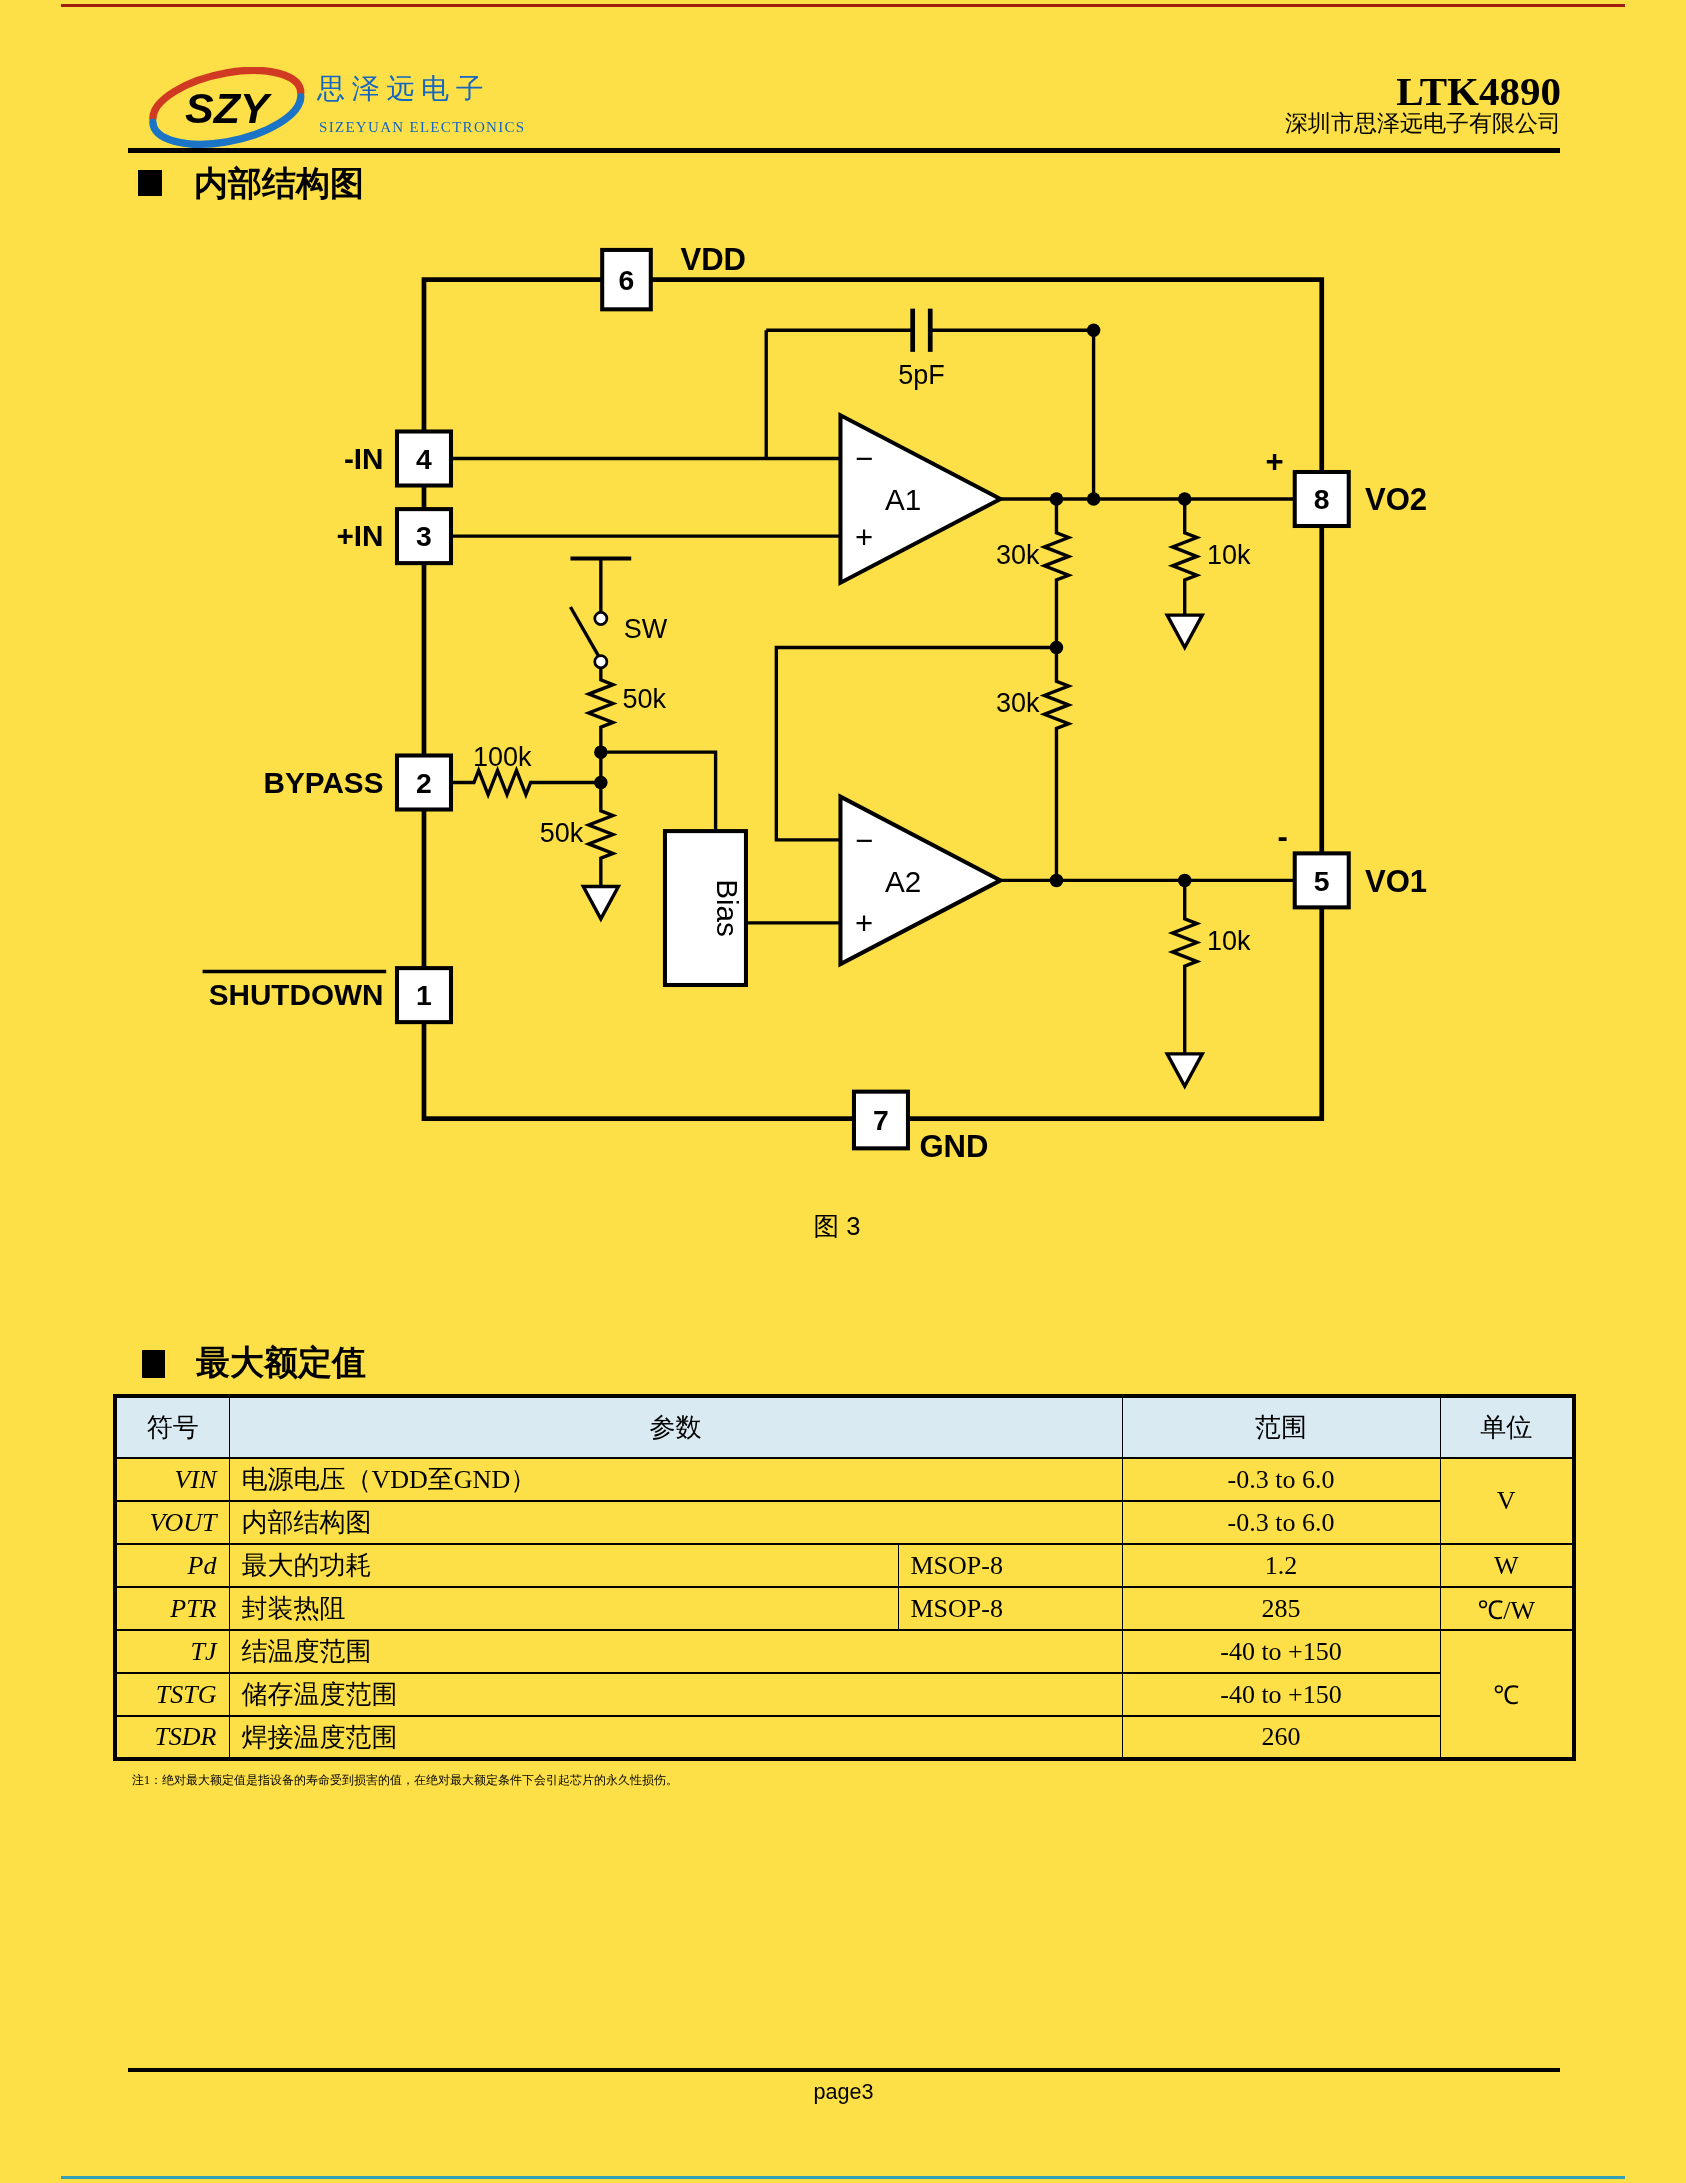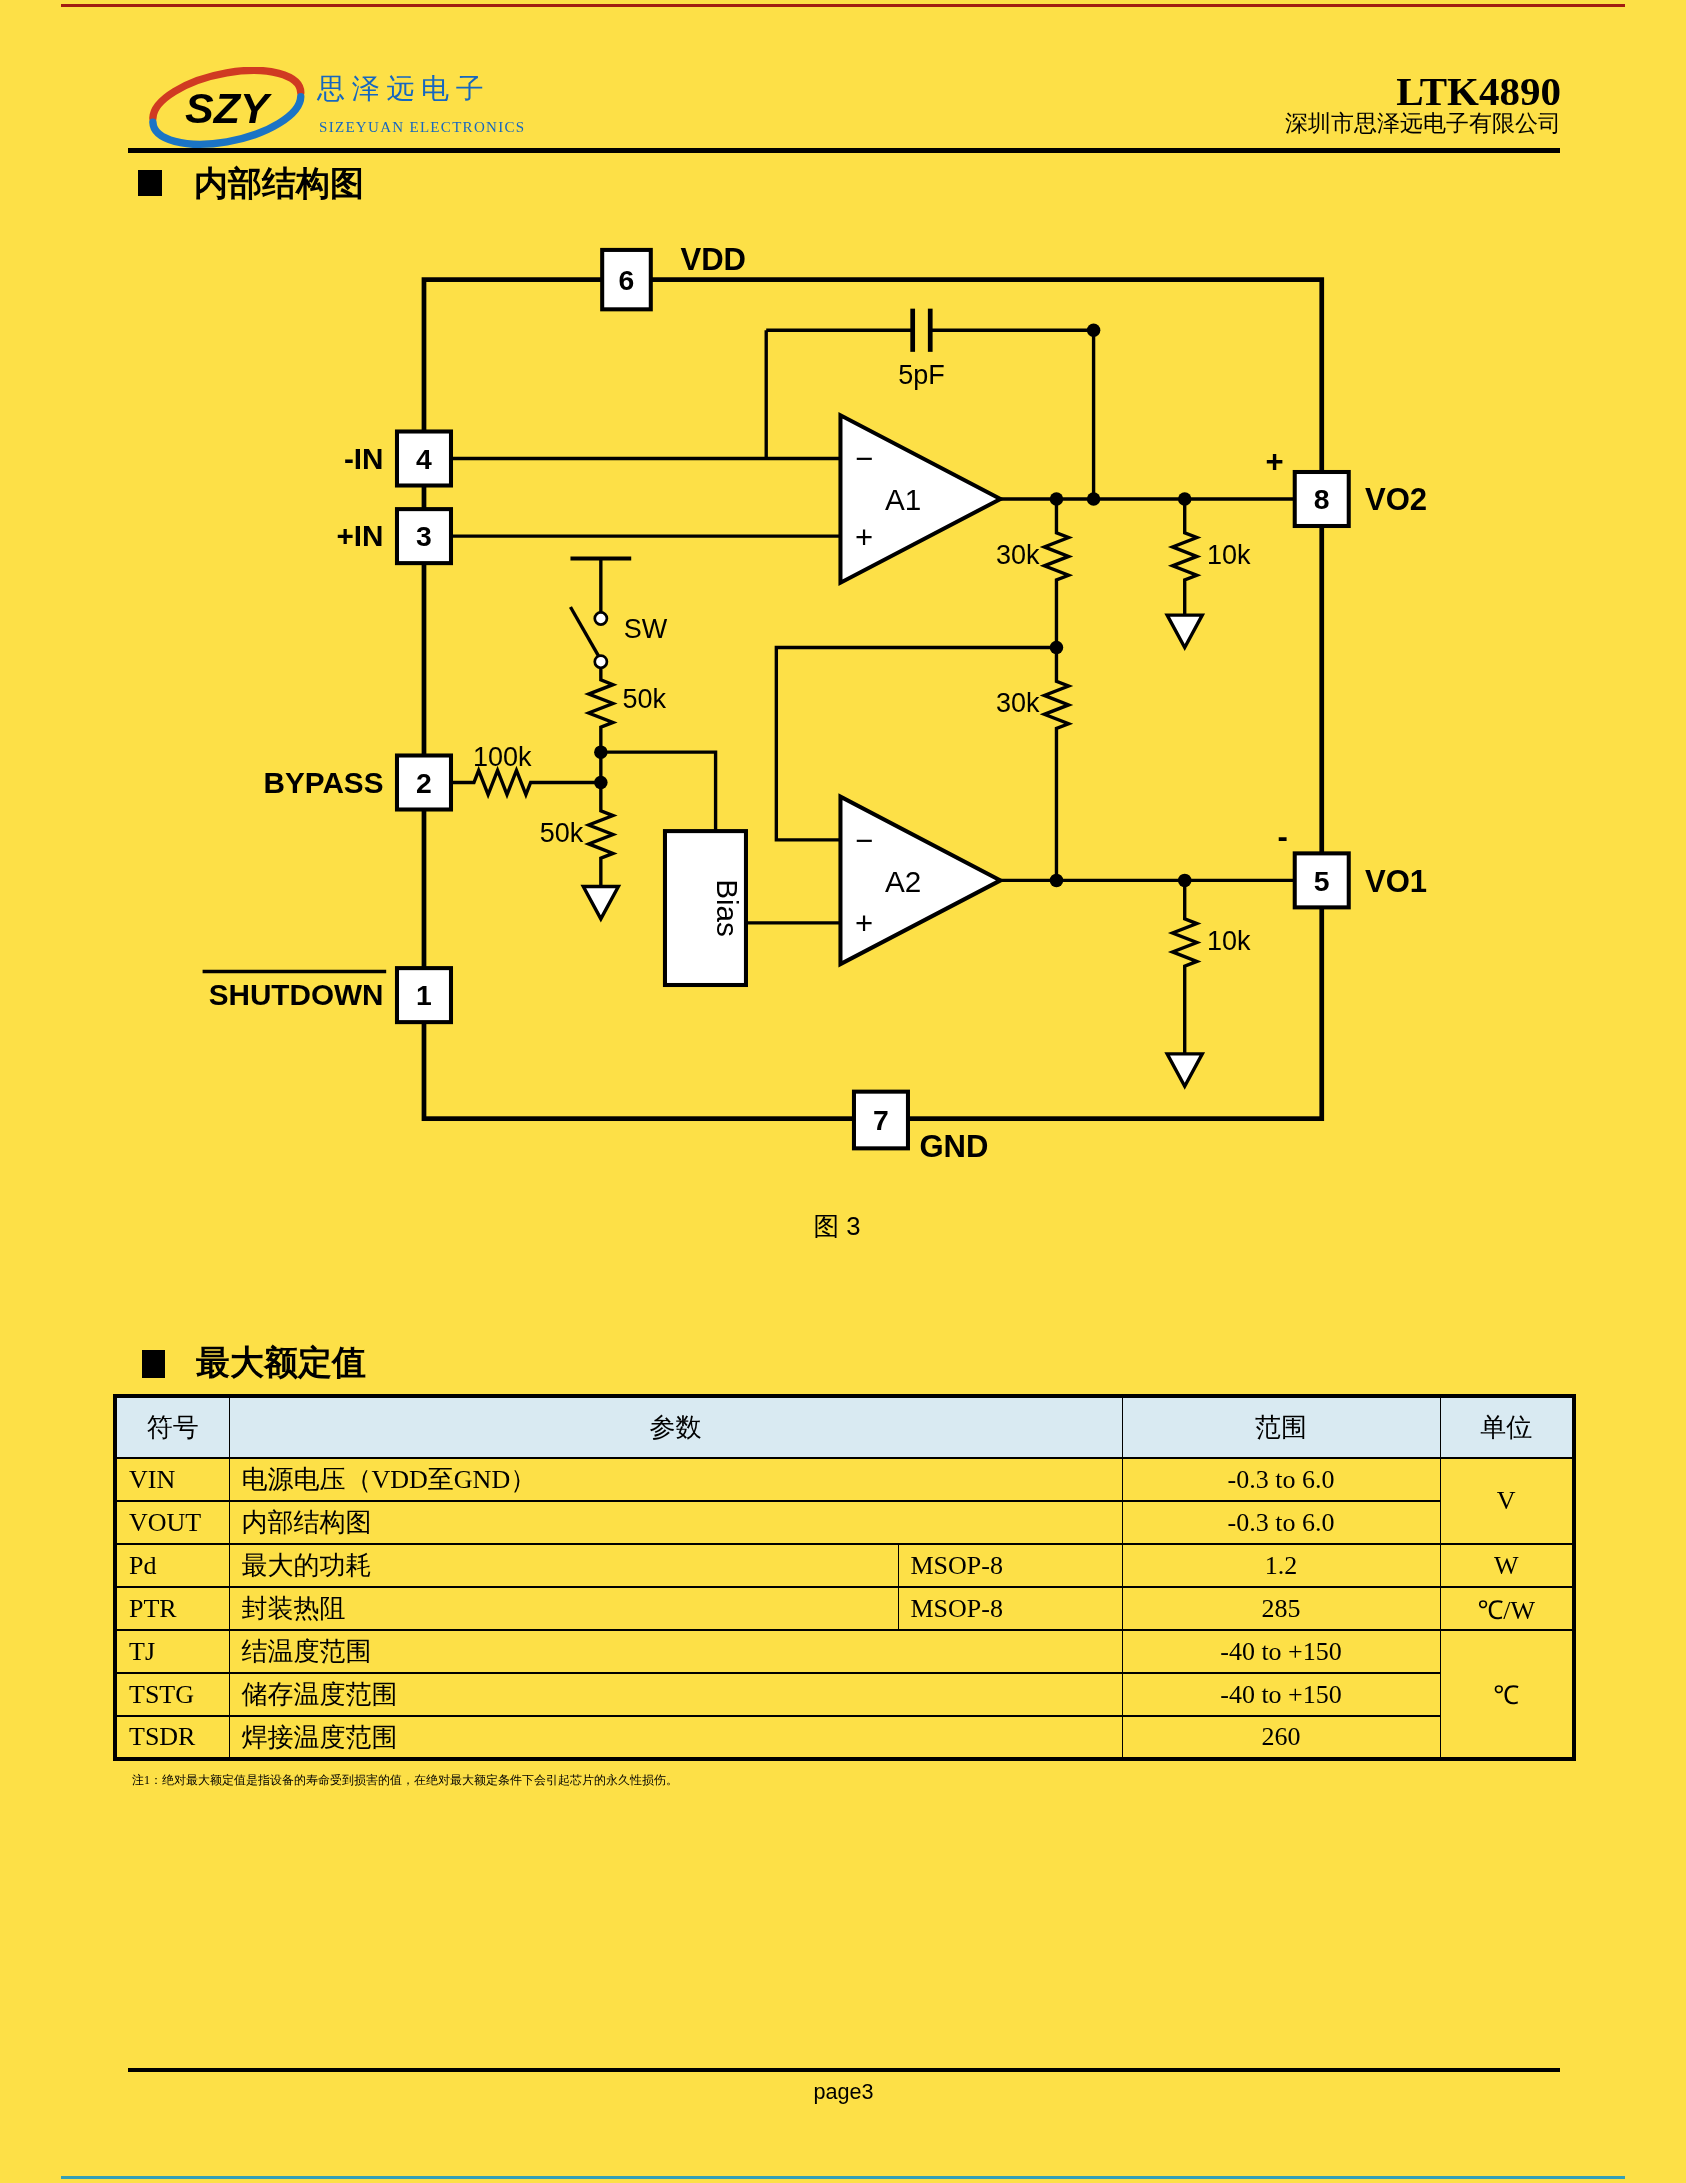--- a/index.html
+++ b/index.html
@@ -20,21 +20,21 @@
   .t-big { font-size:46px; font-weight:bold; }
   .t-comp { font-size:44px; text-anchor:middle; }
   .t-val { font-size:40px; }
   .t-sign { font-size:46px; text-anchor:middle; }
   table.ratings { position:absolute; left:113px; top:1394px; width:1459px; border-collapse:collapse; table-layout:fixed;
                   font-family:"Liberation Serif", serif; font-size:26px; color:#000; border:4px solid #000; }
   table.ratings th, table.ratings td { border-left:1.3px solid #000; border-right:1.3px solid #000;
                   border-top:2.7px solid #000; border-bottom:2.7px solid #000; padding:0 12px; }
   table.ratings thead th { height:62px; background:#d9eaf2; font-weight:normal; text-align:center; }
   table.ratings td { height:43px; }
-  td.sym { text-align:left; padding-left:15px; }
+  td.sym { text-align:right; padding-left:15px;font-style:italic; }
   td.param { text-align:left; padding-left:20px; }
   td.pkg { text-align:left; padding-left:15px; }
   td.range, td.unit { text-align:center; }
   .note { font-size:12px; font-family:"Liberation Serif", serif; color:#000; }
   .footer-page { font-size:21.6px; color:#000; text-align:center; width:100%; }
 </style>
 </head>
 <body>
 
 <div class="page">

